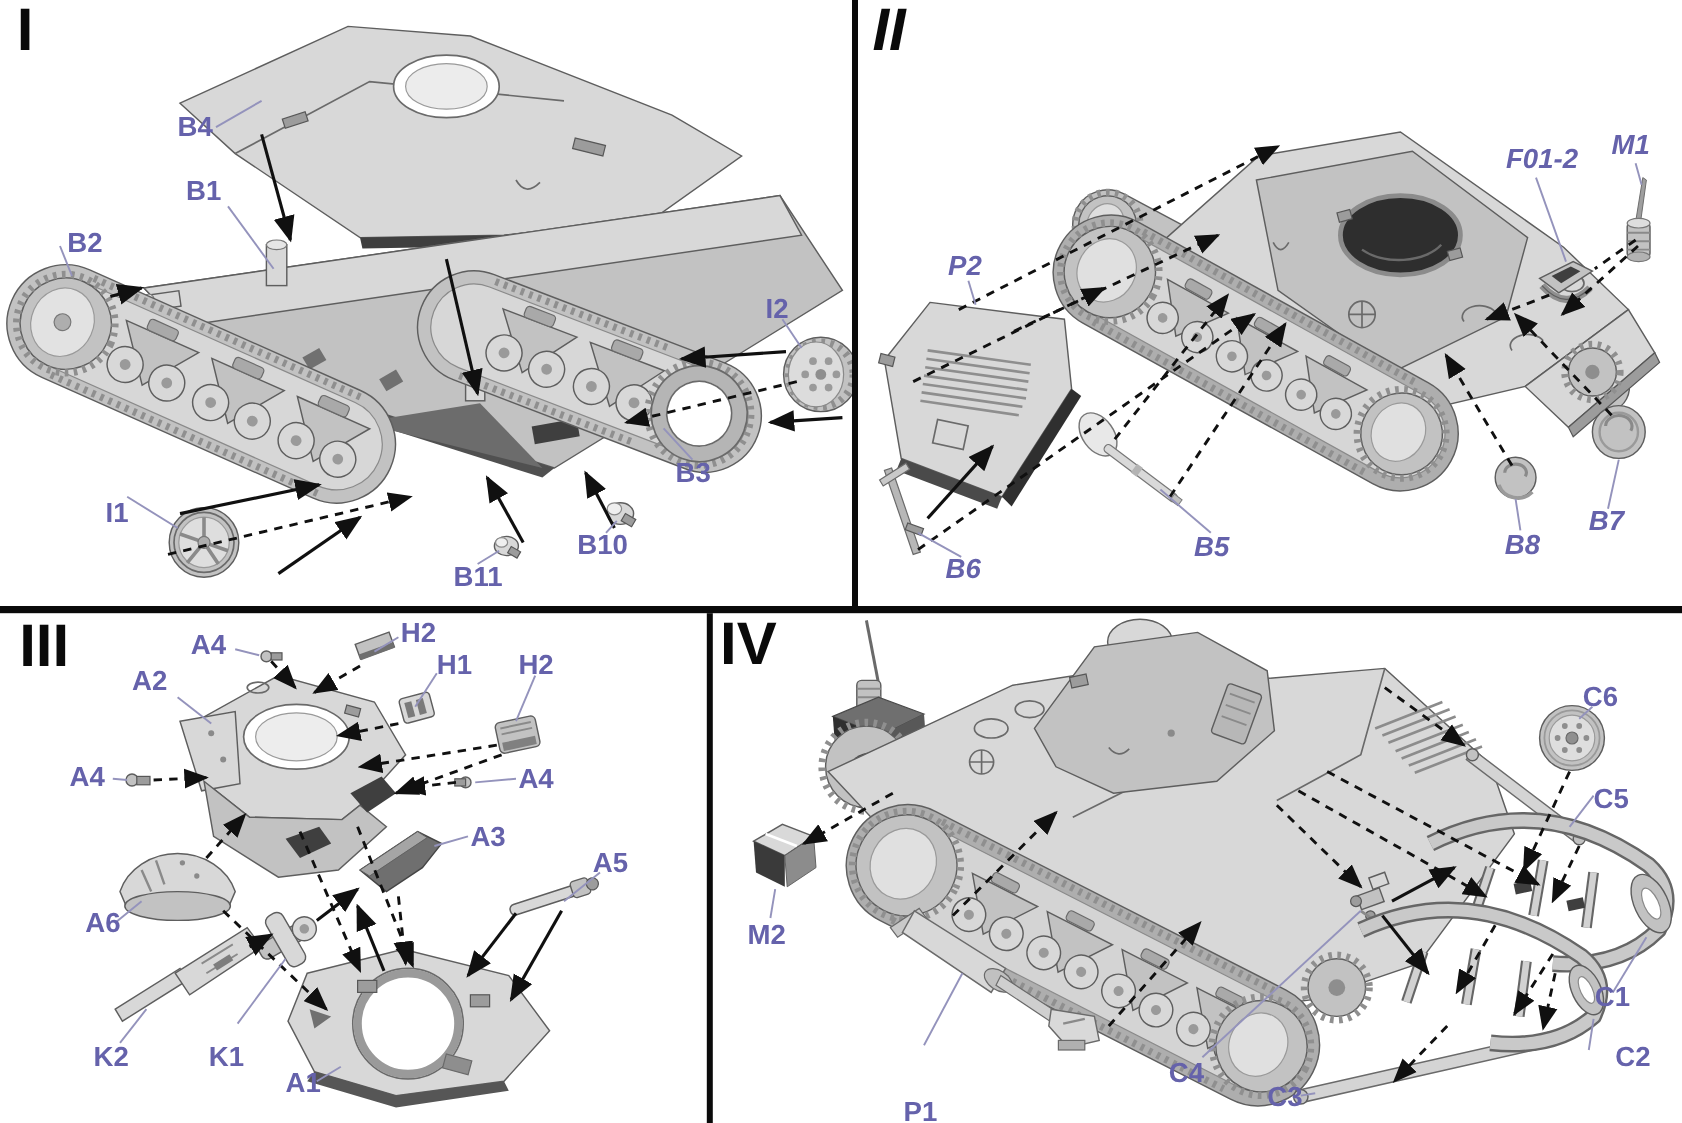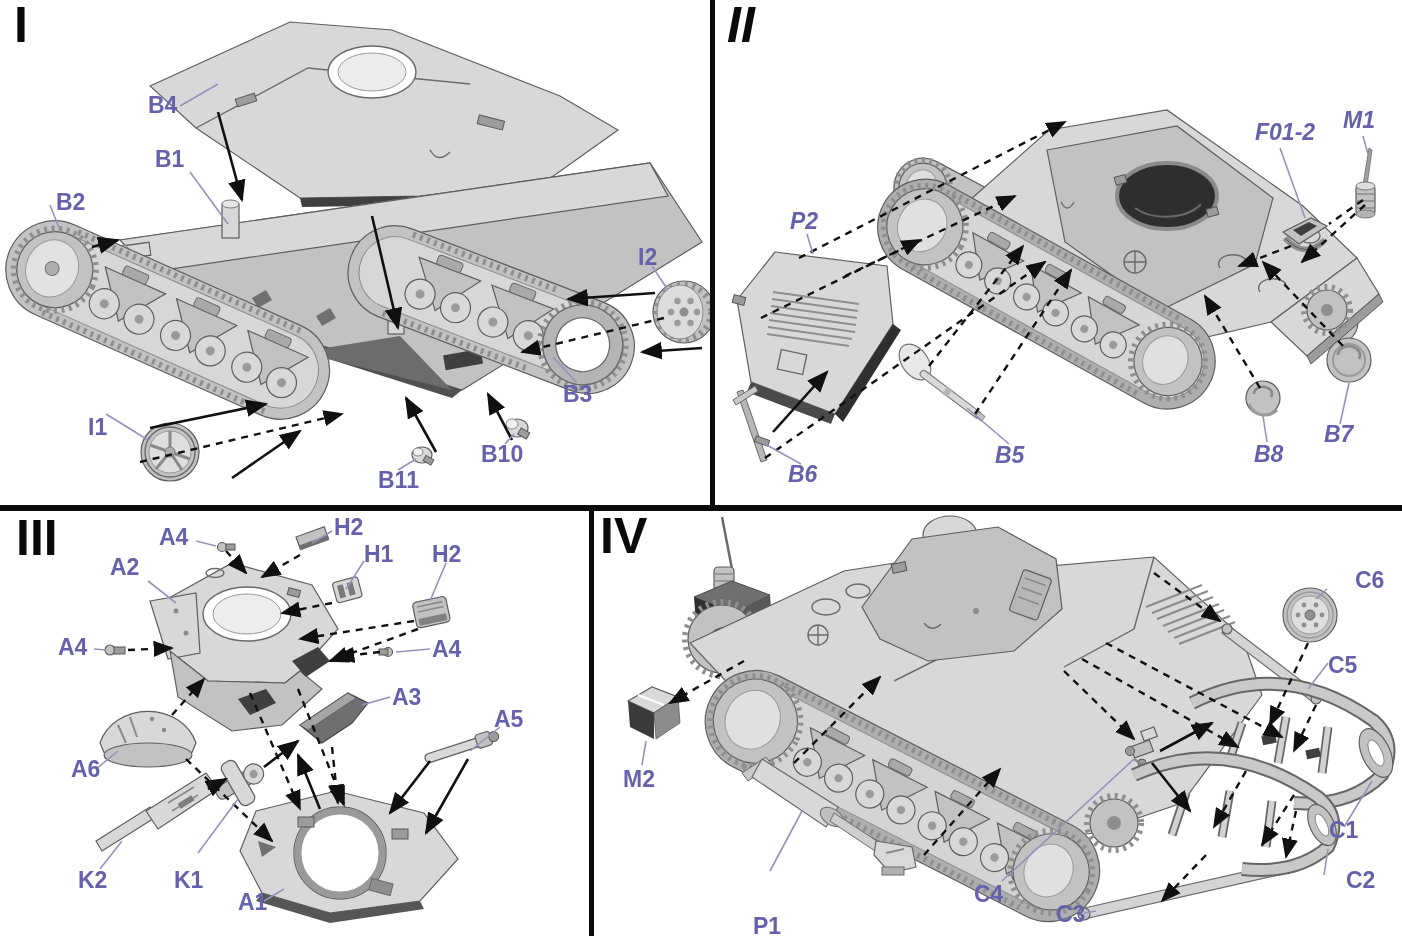--- a/index.html
+++ b/index.html
@@ -644,21 +644,21 @@
         <path class="leader" d="M734 152 L714 178"></path>
         <path class="leader" d="M750 316 L778 270"></path>
         <path class="leader" d="M730 364 L734 338"></path>
       </g>
     </svg>
     <span class="numeral" style="left:6px;top:0px;">IV</span>
     <span class="plabel" style="left:29px;top:257px;">M2</span>
     <span class="plabel" style="left:159px;top:362px;margin-top:42px;">P1</span>
     <span class="plabel" style="left:380px;top:372px;">C4</span>
     <span class="plabel" style="left:462px;top:392px;">C3</span>
-    <span class="plabel" style="left:725px;top:58px;margin-left:36px;">C6</span>
+    <span class="plabel" style="left:725px;top:58px;">C6</span>
     <span class="plabel" style="left:734px;top:143px;">C5</span>
     <span class="plabel" style="left:735px;top:308px;">C1</span>
     <span class="plabel" style="left:752px;top:358px;">C2</span>
   </div>
 
   <div class="divider" style="left:710px;top:0;width:5px;height:505px;"></div>
   <div class="divider" style="left:0;top:505px;width:1402px;height:6px;"></div>
   <div class="divider" style="left:589px;top:511px;width:5px;height:425px;"></div>
 
 </div>

